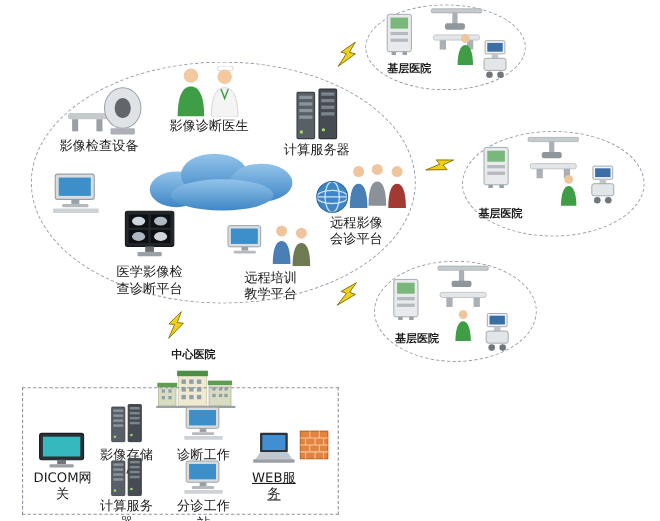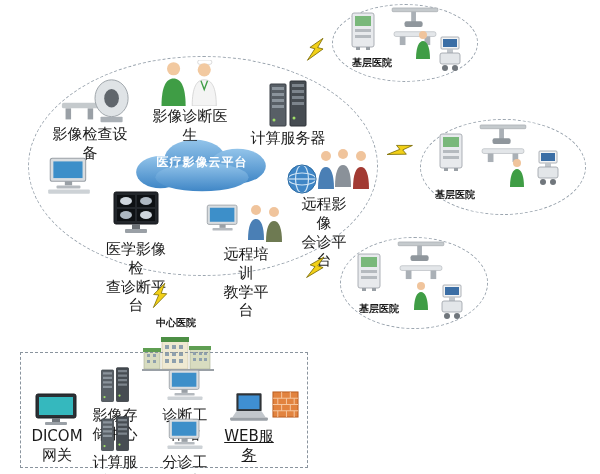--- a/index.html
+++ b/index.html
@@ -3,21 +3,21 @@
 <meta charset="utf-8">
 <style>
   html,body { margin:0; padding:0; background:#fff; }
   #canvas {
     position:relative; width:600px; height:474px; background:#ffffff;
     font-family:"DejaVu Sans","Liberation Sans",sans-serif; overflow:hidden;
   }
   .abs { position:absolute; }
   .abs svg { width:100%; height:100%; display:block; }
   .lbl {
-    position:absolute; font-size:15px; line-height:1.25; color:#1a1a1a;
+    position:absolute; font-size:12px; line-height:1.25; color:#1a1a1a;
     text-align:center; white-space:pre-line;
   }
   .lbl.big { font-size:10px;font-weight:bold; }
   .ellipse-dashed { position:absolute; border:1px dashed #9aa4ae; border-radius:50%; }
   .rect-dashed { position:absolute; border:1px dashed #8a949e; }
   .cloud-text {
     position:absolute; left:0; top:20px; width:100%; text-align:center;
     color:#ffffff; font-weight:bold; font-size:12px; letter-spacing:1px;
   }
 </style>
@@ -36,21 +36,20 @@
           <stop offset="1" stop-color="#3f86c6"></stop>
         </linearGradient>
       </defs>
       <g fill="url(#cgrad)">
         <ellipse cx="34" cy="37" rx="24" ry="16"></ellipse>
         <ellipse cx="68" cy="24" rx="30" ry="19"></ellipse>
         <ellipse cx="110" cy="31" rx="28" ry="17"></ellipse>
         <ellipse cx="75" cy="42" rx="46" ry="14"></ellipse>
       </g>
     </svg>
-    <div class="cloud-text">医疗影像云平台</div>
   </div>
 
   <div class="abs" style="left:58px;top:78px;width:74px;height:46px;">
     <svg viewBox="0 0 76 50">
       <rect x="2" y="27" width="44" height="6" rx="2" fill="#c5cacd"></rect>
       <rect x="6" y="33" width="6" height="12" fill="#9aa0a6"></rect>
       <rect x="30" y="33" width="6" height="12" fill="#9aa0a6"></rect>
       <ellipse cx="56" cy="22" rx="18" ry="20" fill="#dfe3e6" stroke="#9aa0a6"></ellipse>
       <ellipse cx="56" cy="22" rx="8" ry="10" fill="#60666c"></ellipse>
       <rect x="44" y="42" width="24" height="6" rx="1" fill="#aab0b6"></rect>

